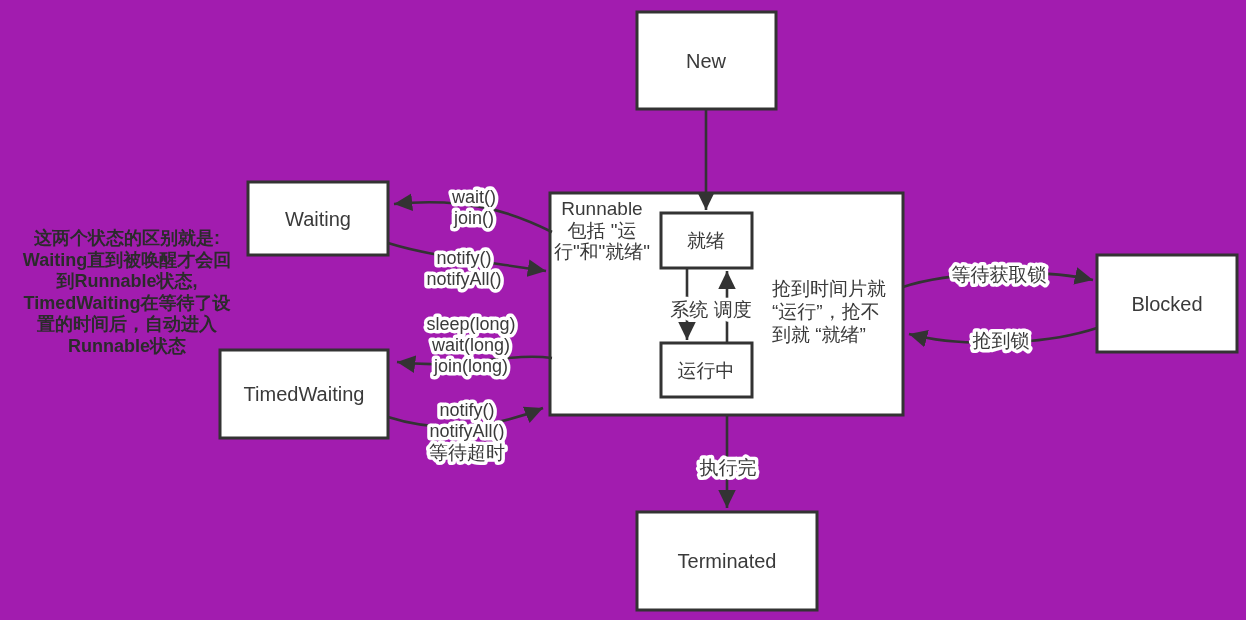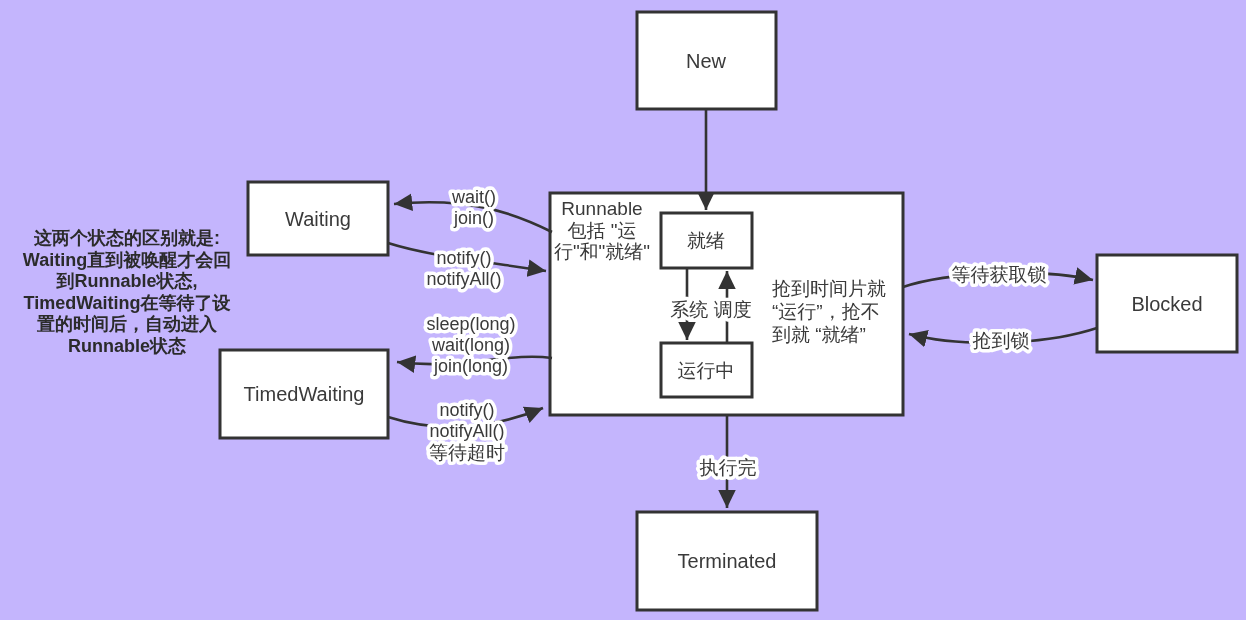--- a/index.html
+++ b/index.html
@@ -4,21 +4,21 @@
 <style>
   html, body {
     margin: 0;
     padding: 0;
     background: #ffffff;
   }
   .stage {
     width: 1246px;
     height: 620px;
     position: relative;
-    background: #c4b5fd;
+    background: #a21caf;
     overflow: hidden;
   }
   svg {
     display: block;
     font-family: "Liberation Sans", "DejaVu Sans", sans-serif;
   }
   .box {
     fill: #ffffff;
     stroke: #333333;
     stroke-width: 3;

